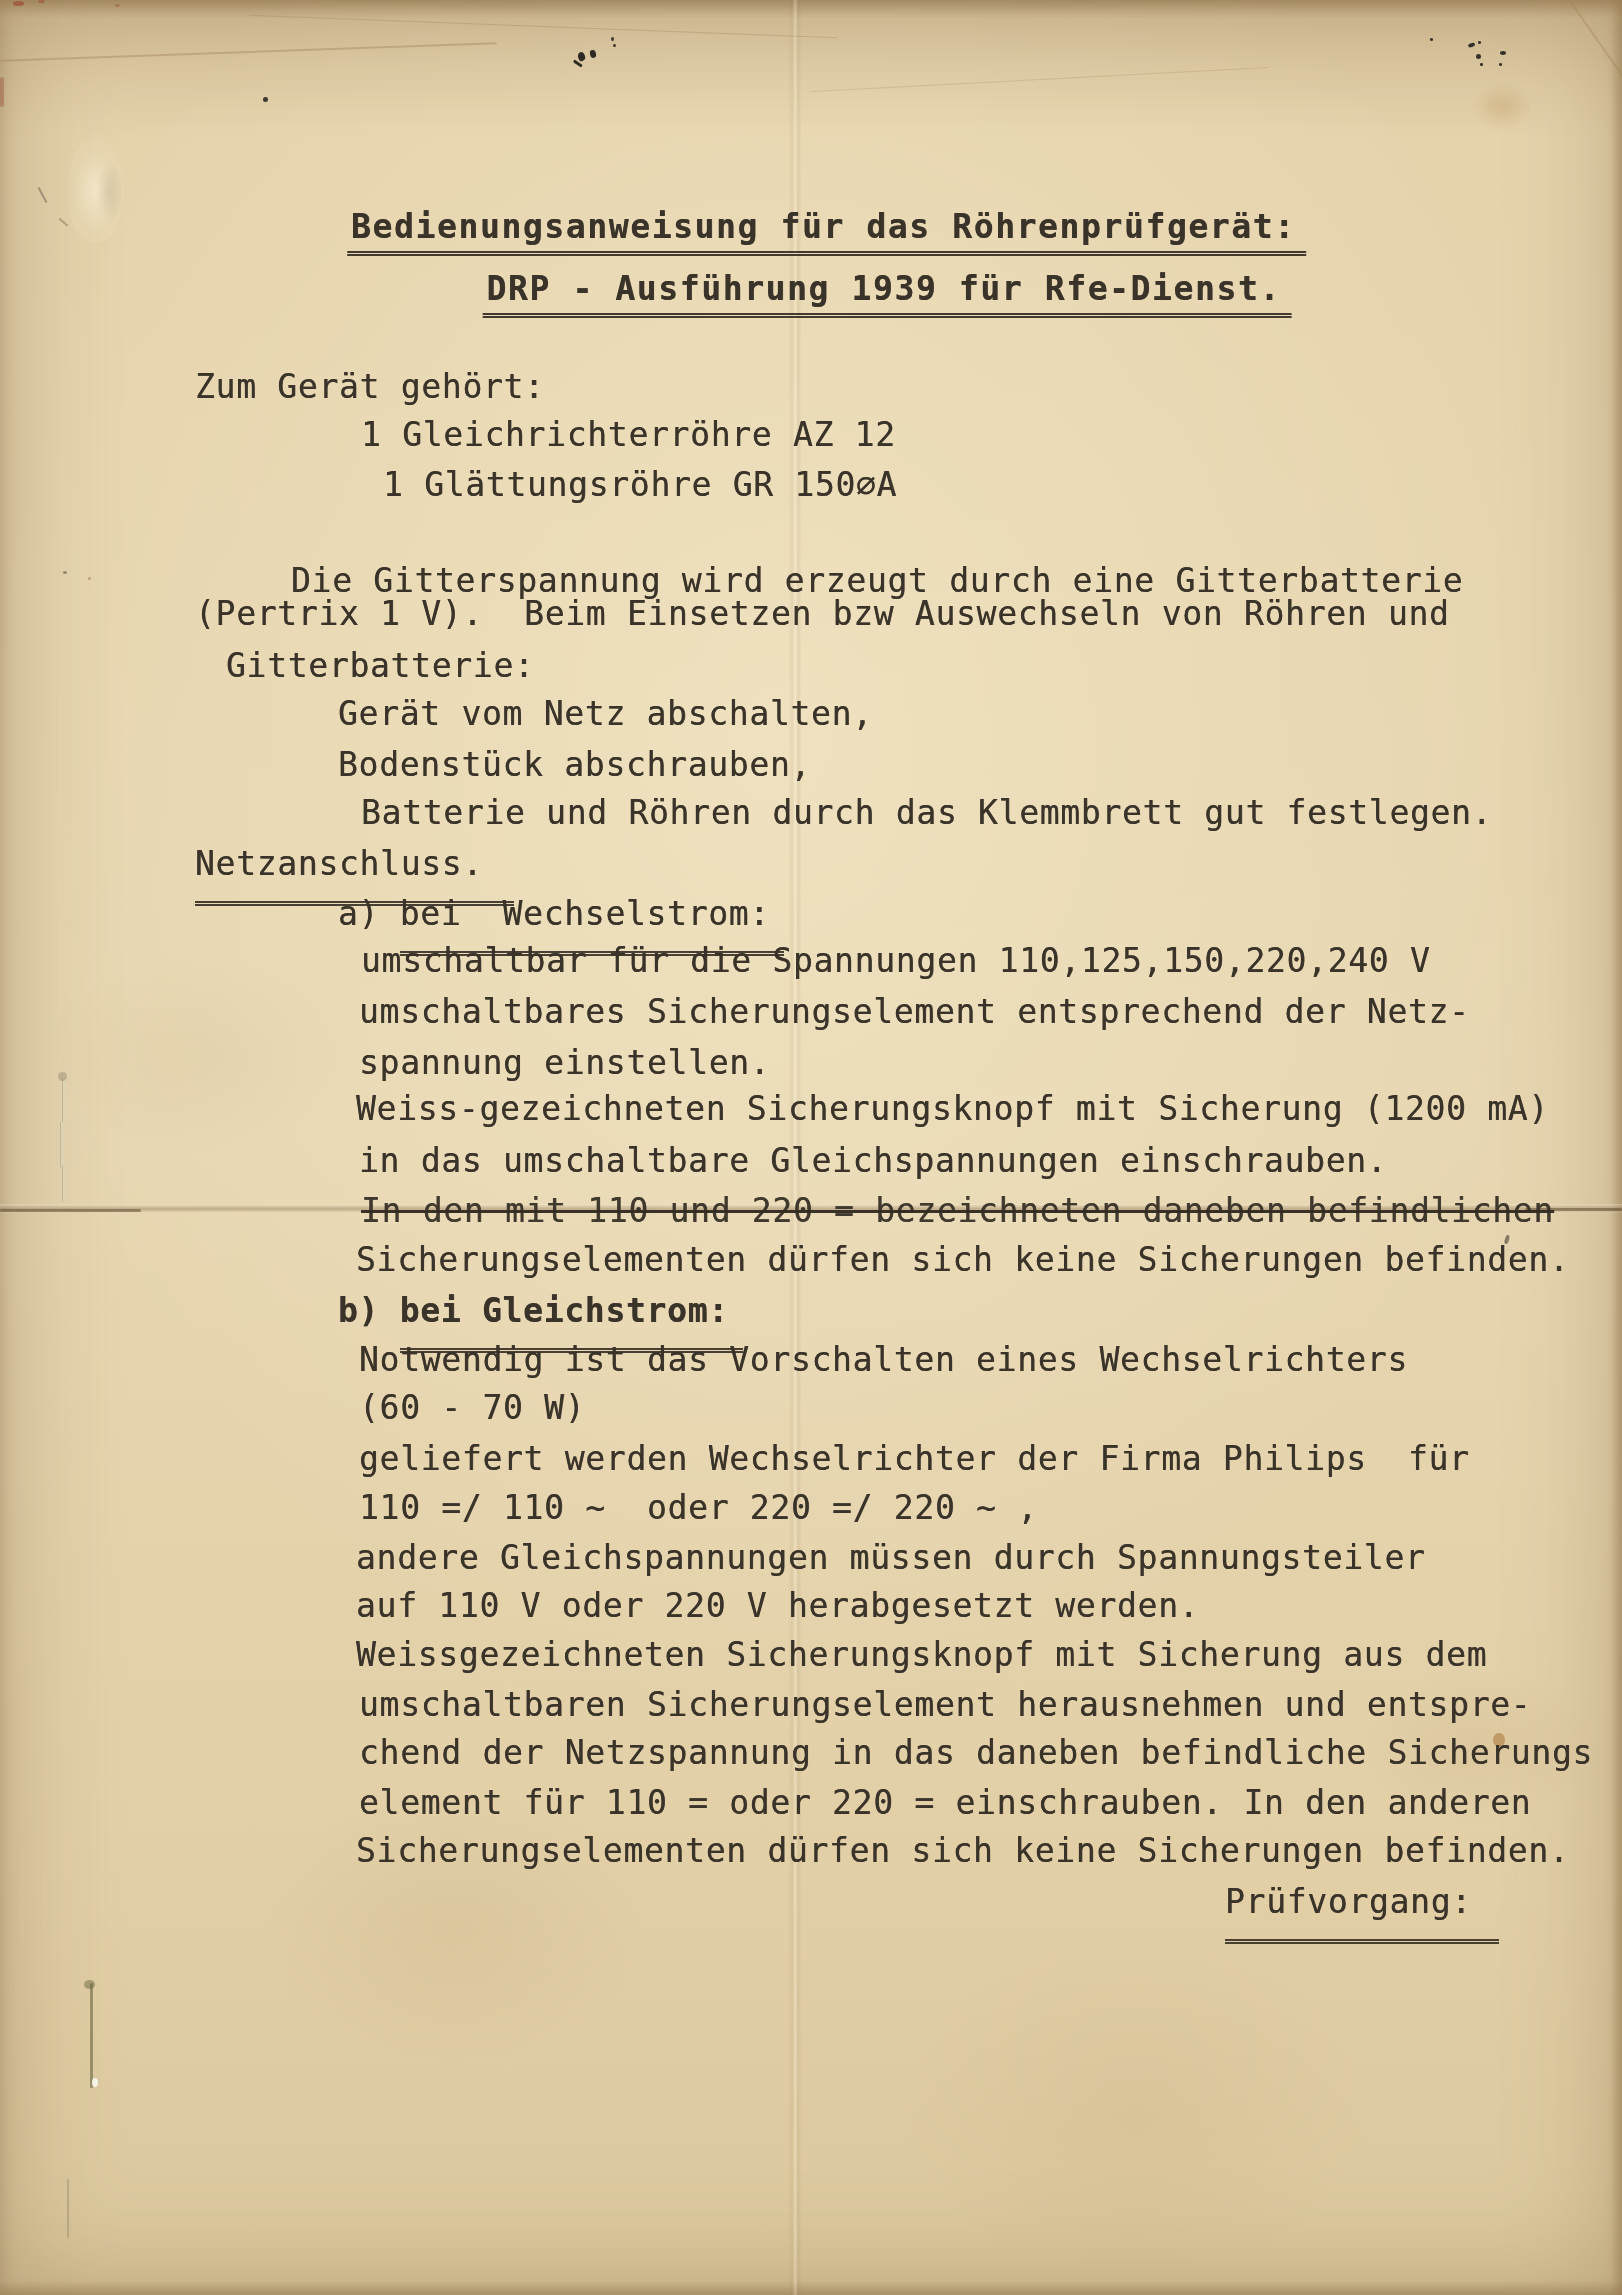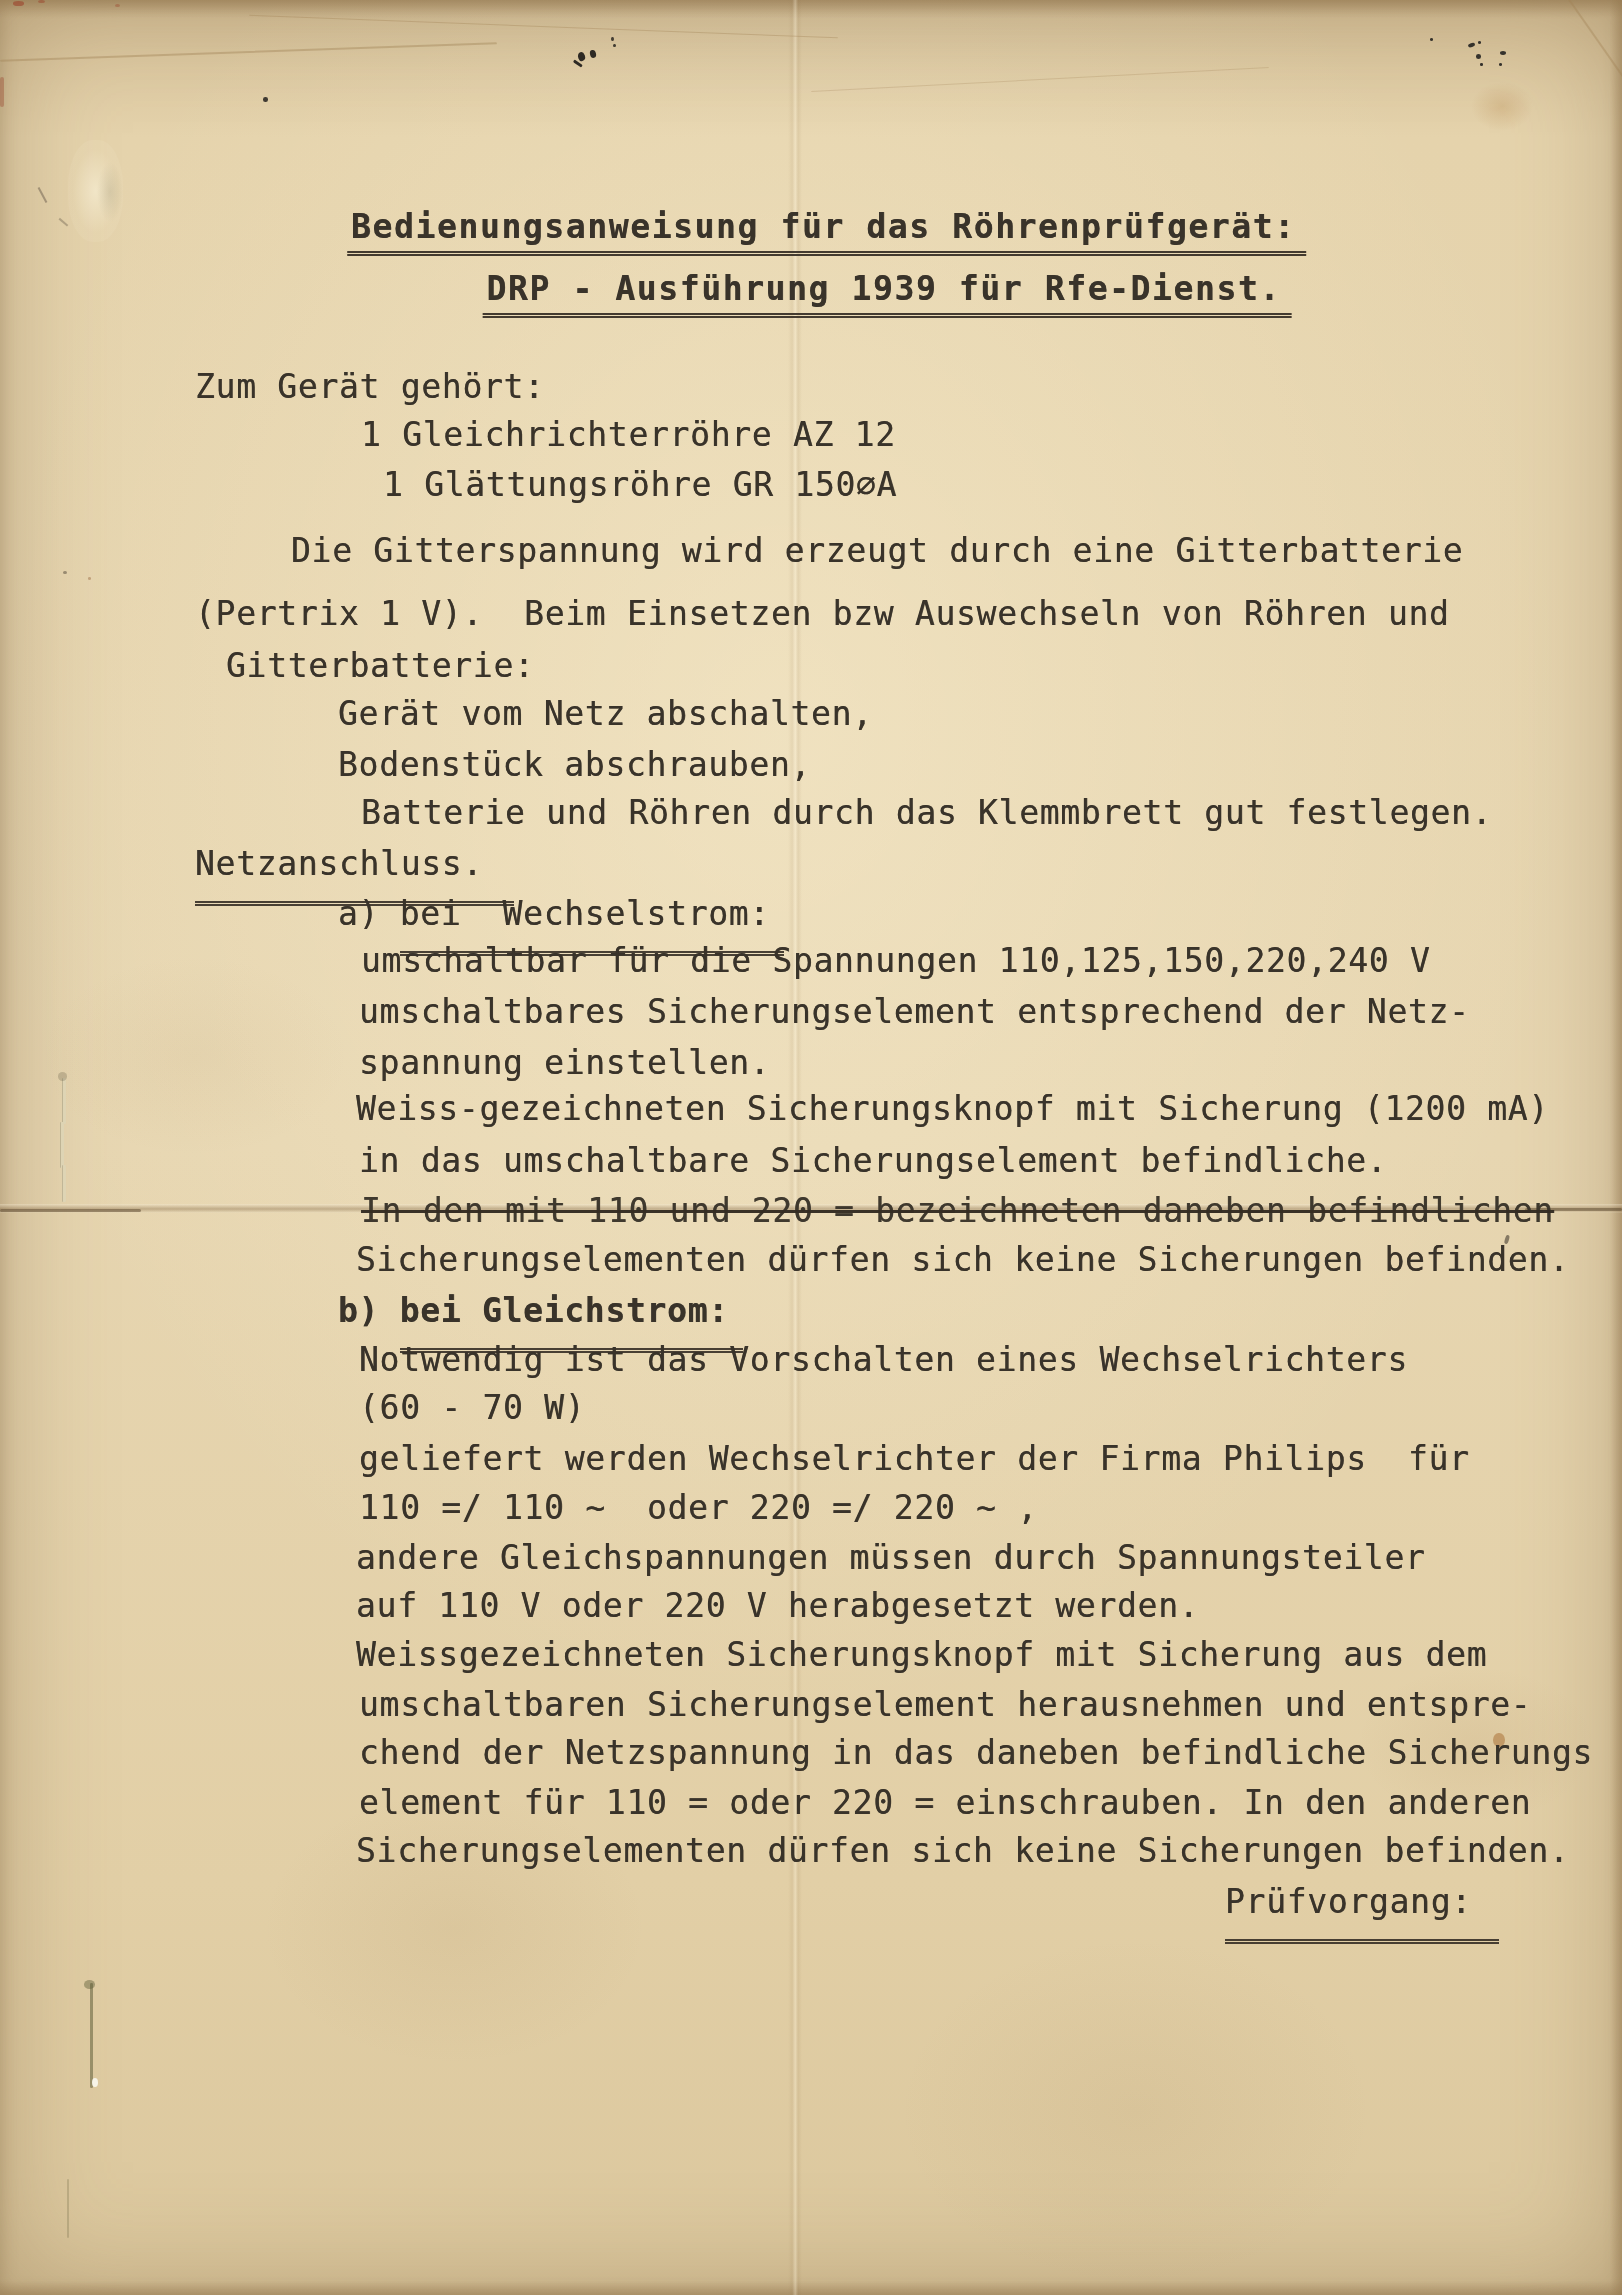--- a/index.html
+++ b/index.html
@@ -37,21 +37,21 @@
   .l-t1 { top: 208px; transform: translateX(calc(-50% + 15.7px)); }
   .l-t2 { top: 270px; transform: translateX(calc(-50% + 76px)); }
   .u-title { border-bottom: 5.9px double rgba(58,50,40,0.95); padding: 0 10.5px 5.9px 3.9px; display: inline-block; }
   .u-sub   { border-bottom: 5.2px double rgba(58,50,40,0.92); padding-bottom: 19px; padding-right: 14.4px; display: inline-block; }
   .u-netz  { padding-right: 31px; }
   .u-pruef { padding-right: 27.5px; }
 
   .l-zum  { top:  368px; left: 195px; }
   .l-eq1  { top:  416px; left: 361px; }
   .l-eq2  { top:  466px; left: 383px; }
-  .l-p1   { top:  532px; left: 291px; }
+  .l-p1   { top:  562px; left: 291px; }
   .l-p2   { top:  595px; left: 195px; }
   .l-p3   { top:  647px; left: 195px; margin-left: 31px; }
   .l-s1   { top: 695px; left: 338px; }
   .l-s2   { top: 746px; left: 338px; }
   .l-s3   { top: 794px; left: 361px; }
   .l-netz { top: 845px; left: 195px; }
   .l-ah   { top: 895px; left: 338px; }
   .l-a1   { top: 942px; left: 361px; }
   .l-a2   { top: 993px; left: 359px; }
   .l-a3   { top: 1044px; left: 359px; }
@@ -208,21 +208,21 @@
   <div class="line l-s2">Bodenstück abschrauben,</div>
   <div class="line l-s3">Batterie und Röhren durch das Klemmbrett gut festlegen.</div>
 
   <div class="line l-netz"><span class="u-sub u-netz">Netzanschluss.</span></div>
 
   <div class="line l-ah"><span>a) </span><span class="u-sub">bei  Wechselstrom:</span></div>
   <div class="line l-a1">umschaltbar für die Spannungen 110,125,150,220,240 V</div>
   <div class="line l-a2">umschaltbares Sicherungselement entsprechend der Netz-</div>
   <div class="line l-a3">spannung einstellen.</div>
   <div class="line l-a4">Weiss-gezeichneten Sicherungsknopf mit Sicherung (1200 mA)</div>
-  <div class="line l-a5">in das umschaltbare Sicherungselement befindliche.</div>
+  <div class="line l-a5">in das umschaltbare Gleichspannungen einschrauben.</div>
   <div class="line l-a6 struck">In den mit 110 und 220 = bezeichneten daneben befindlichen</div>
   <div class="line l-a7">Sicherungselementen dürfen sich keine Sicherungen befinden.</div>
 
   <div class="line l-bh"><span>b) </span><span class="u-sub">bei Gleichstrom:</span></div>
   <div class="line l-b1">Notwendig ist das Vorschalten eines Wechselrichters</div>
   <div class="line l-b2">(60 - 70 W)</div>
   <div class="line l-b3">geliefert werden Wechselrichter der Firma Philips  für</div>
   <div class="line l-b4">110 =/ 110 ~  oder 220 =/ 220 ~ ,</div>
   <div class="line l-b5">andere Gleichspannungen müssen durch Spannungsteiler</div>
   <div class="line l-b6">auf 110 V oder 220 V herabgesetzt werden.</div>

